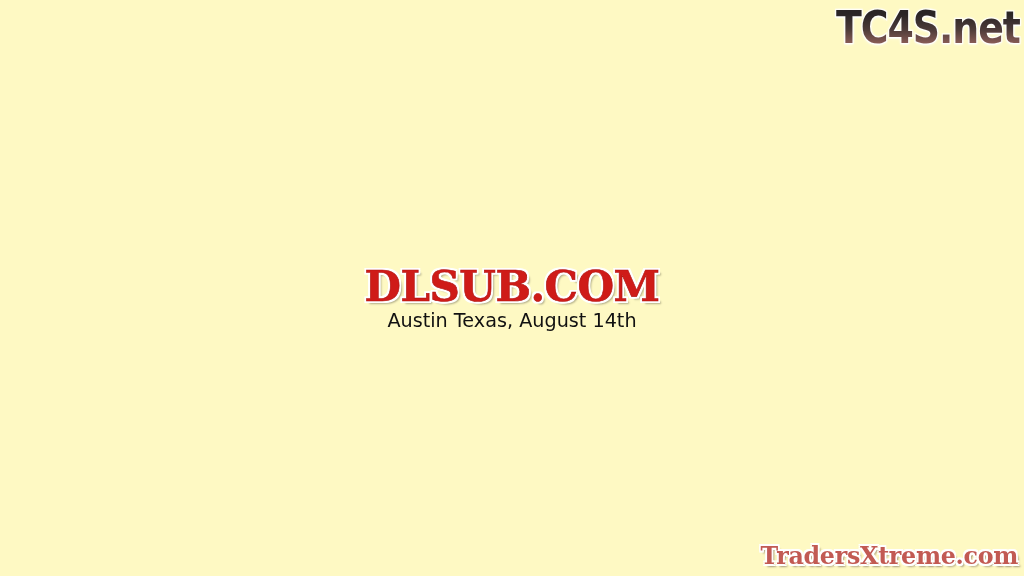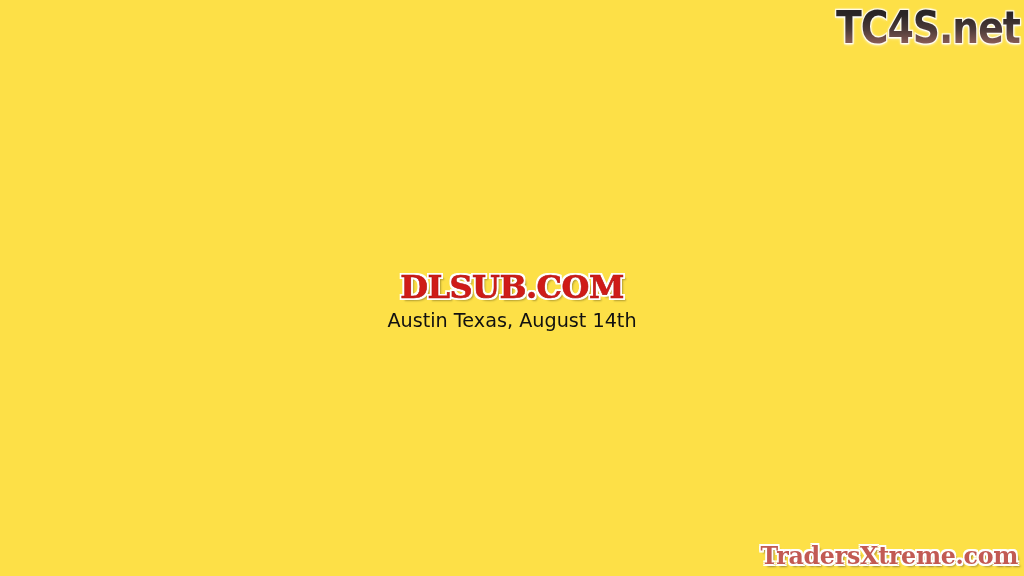--- a/index.html
+++ b/index.html
@@ -6,21 +6,21 @@
   html, body {
     margin: 0;
     padding: 0;
     background: #ffffff;
   }
 
   #slide {
     position: relative;
     width: 1024px;
     height: 576px;
-    background: #fde047;
+    background: #fef9c3;
     overflow: hidden;
     font-family: "Liberation Sans", "DejaVu Sans", sans-serif;
     -webkit-font-smoothing: antialiased;
   }
 
   
   .title-block {
     position: absolute;
     left: 0;
     top: 152px;
@@ -106,21 +106,21 @@
 
   
   .wm-dlsub {
     position: absolute;
     left: 512px;
     top: 268px;
     transform: translateX(-50%);
     white-space: nowrap;
     font-family: "DejaVu Serif", "Liberation Serif", serif;
     font-weight: 700;
-    font-size: 32px;
+    font-size: 42px;
     line-height: 38px;
     letter-spacing: -0.5px;
     color: #cf1b18;
     -webkit-text-stroke: 0.6px #b01512;
     text-shadow:
        2px 0 0 #ffffff,
       -2px 0 0 #ffffff,
        0 2px 0 #ffffff,
        0 -2px 0 #ffffff,
        2px 2px 0 #ffffff,

